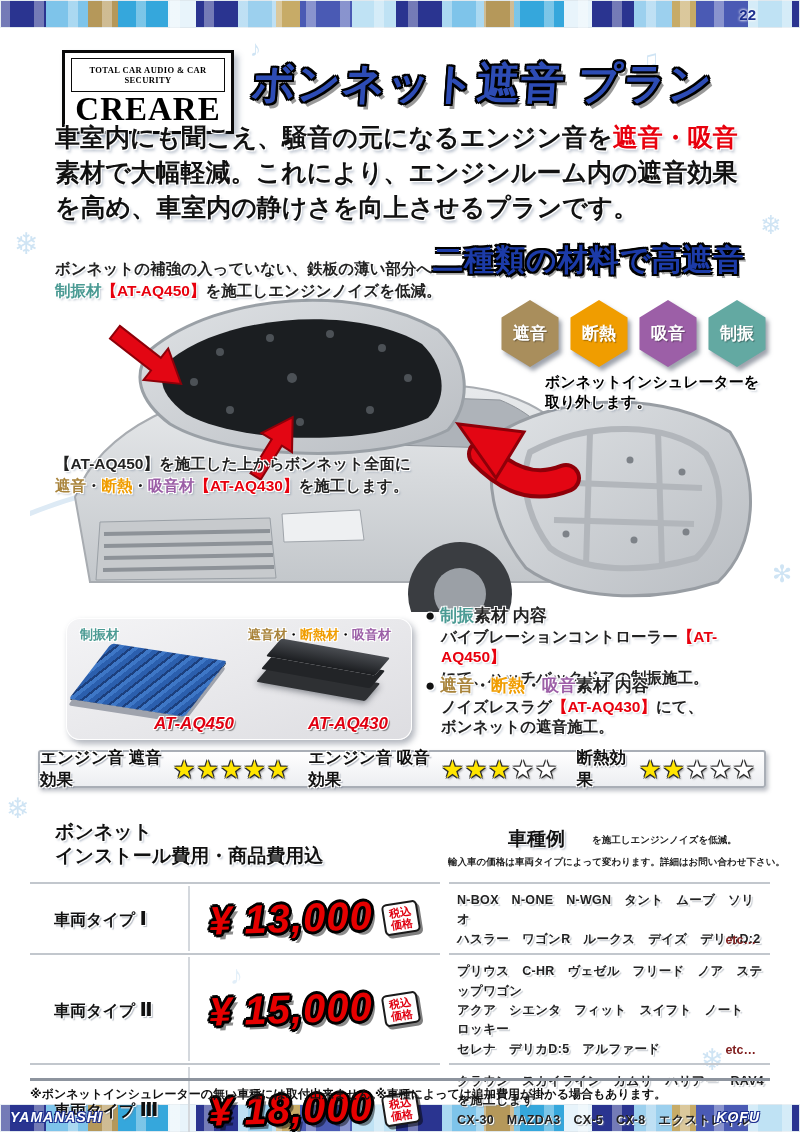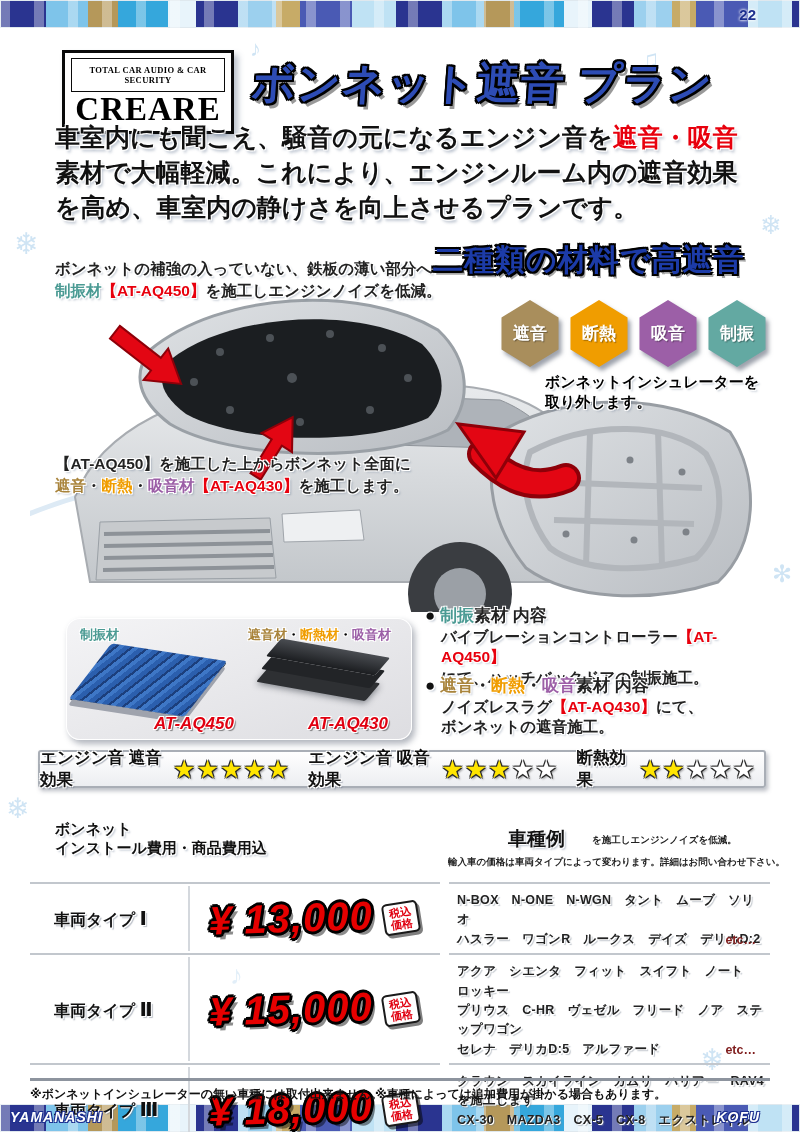--- a/index.html
+++ b/index.html
@@ -99,21 +99,21 @@
   #ratings { position:absolute; top:750px; left:38px; width:728px; height:38px; z-index:3;
     background:linear-gradient(#ffffff,#eceef1); border:2px solid #a9aeb6; border-radius:3px;
     box-shadow:2px 3px 4px rgba(60,70,90,.35); display:flex; align-items:center; justify-content:center; gap:10px; }
   .r-label { font-size:16.5px; font-weight:900; color:#111;
     text-shadow:-1px -1px 0 #fff,1px -1px 0 #fff,-1px 1px 0 #fff,1px 1px 0 #fff,2px 2px 1px rgba(120,130,145,.55); }
   .r-stars { font-size:25px; letter-spacing:1px; line-height:1; margin-right:8px;
     text-shadow:-1px -1px 0 #2a2a2a,1px -1px 0 #2a2a2a,-1px 1px 0 #2a2a2a,1px 1px 0 #2a2a2a,2px 2px 2px rgba(0,0,0,.35); }
   .star-f { color:#ffe500; } .star-e { color:#fff; }
 
   
-  #pricing-title { position:absolute; top:820px; left:55px; z-index:3; font-size:15px; font-weight:900; line-height:1.25; color:#111;
+  #pricing-title { position:absolute; top:820px; left:55px; z-index:3; font-size:19px; font-weight:900; line-height:1.25; color:#111;
     text-shadow:-1px -1px 0 #fff,1px -1px 0 #fff,-1px 1px 0 #fff,1px 1px 0 #fff,2px 2px 2px rgba(80,100,130,.4); }
   #examples-head { position:absolute; top:826px; left:508px; z-index:3; font-size:19px; font-weight:900; color:#111;
     text-shadow:1px 1px 0 #fff,2px 2px 2px rgba(80,100,130,.4); }
   #examples-note1 { position:absolute; top:834px; left:592px; z-index:3; font-size:9.5px; font-weight:bold; color:#222; }
   #examples-note2 { position:absolute; top:856px; left:448px; z-index:3; font-size:9.5px; font-weight:bold; color:#222; }
 
   #price-table { position:absolute; top:882px; left:30px; width:740px; z-index:3; }
   .price-row { display:flex; align-items:stretch; }
   .row-left { width:410px; display:flex; align-items:center; border-bottom:2px solid #c2c7cd; position:relative; }
   .row-left:before { content:""; position:absolute; left:158px; top:2px; bottom:2px; width:2px; background:#d4d8dd; }
@@ -334,22 +334,22 @@
 
     <div class="price-row">
       <div class="row-left">
         <div class="type-cell"><span class="type-label">車両タイプ</span> <span class="type-numeral">Ⅱ</span></div>
         <div class="price-cell">
           <span class="price-value">¥ 15,000</span>
           <span class="tax-badge"><span>税込</span><br><span>価格</span></span>
         </div>
       </div>
       <div class="row-right">
+          <div class="car-line">プリウス　C-HR　ヴェゼル　フリード　ノア　ステップワゴン</div>
           <div class="car-line">アクア　シエンタ　フィット　スイフト　ノート　ロッキー</div>
-          <div class="car-line">プリウス　C-HR　ヴェゼル　フリード　ノア　ステップワゴン</div>
           <div class="car-line">セレナ　デリカD:5　アルファード</div>
           <span class="etc">etc…</span>
         </div>
     </div>
 
     <div class="price-row">
       <div class="row-left">
         <div class="type-cell"><span class="type-label">車両タイプ</span> <span class="type-numeral">Ⅲ</span></div>
         <div class="price-cell">
           <span class="price-value">¥ 18,000</span>

